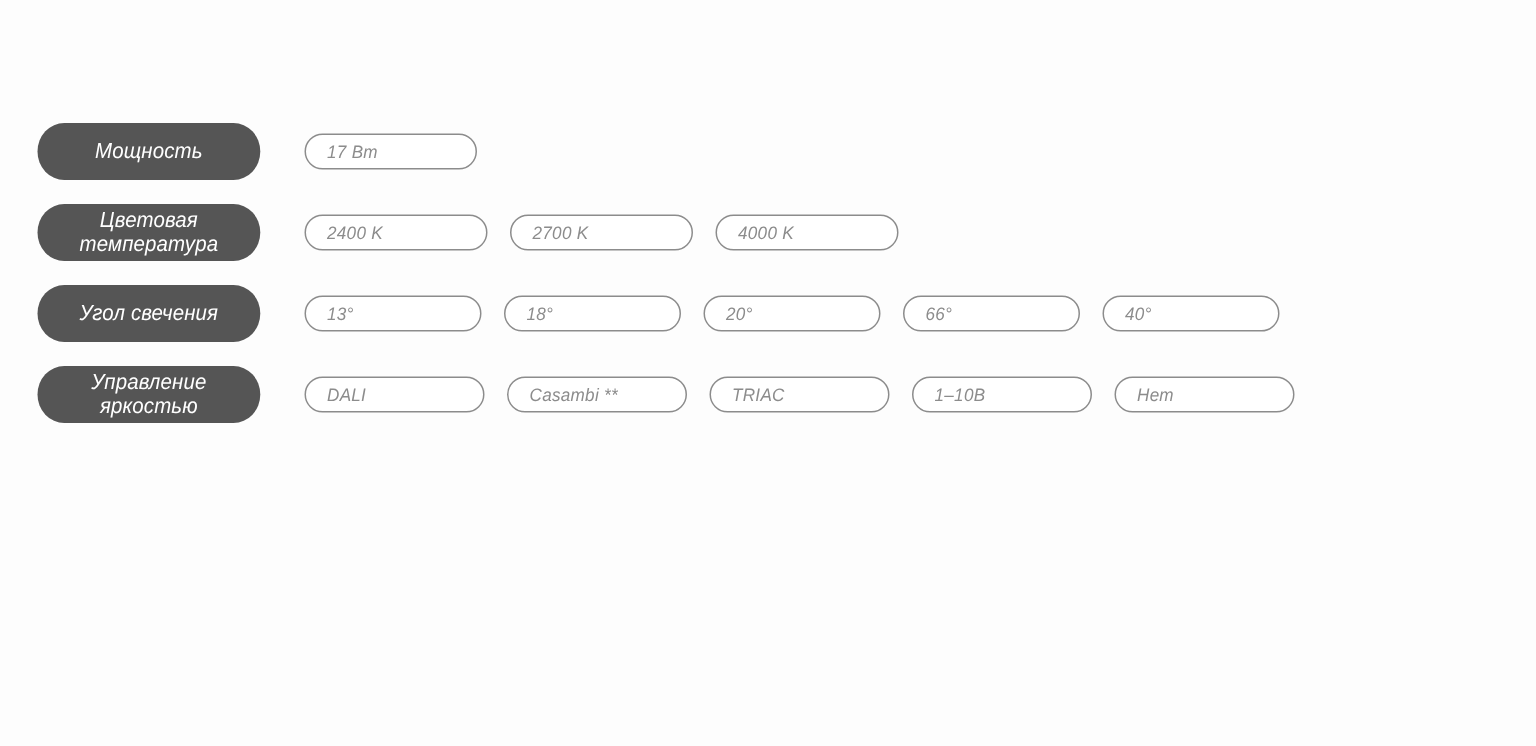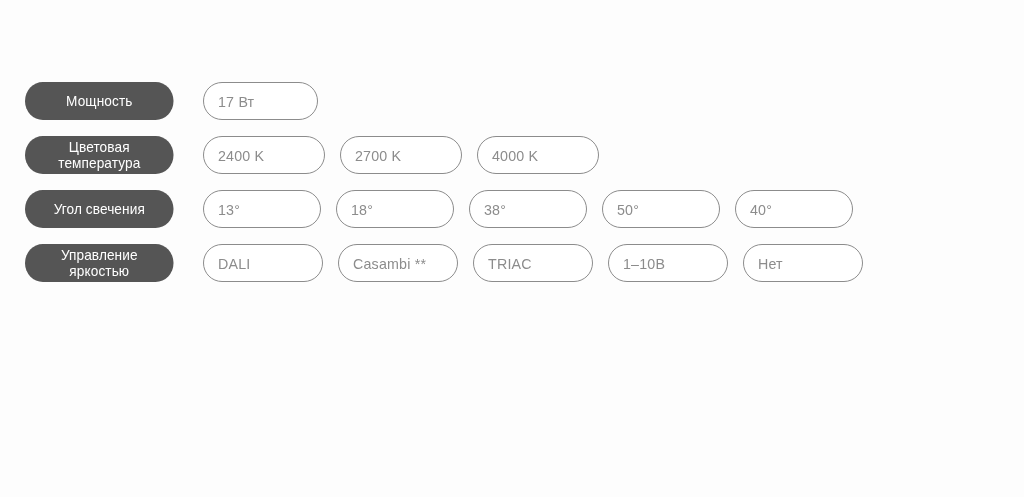--- a/index.html
+++ b/index.html
@@ -22,20 +22,21 @@
     display: flex;
     flex-direction: column;
   }
 
   .spec-row {
     display: flex;
     flex-direction: row;
     align-items: center;
     height: 38px;
     margin-bottom: 16px;
+    font-style: italic;
   }
 
   .row-label {
     width: 158px;
     min-width: 158px;
     height: 38px;
     background: #555555;
     border-radius: 19px;
     color: #ffffff;
     display: flex;
@@ -59,28 +60,28 @@
   }
 
   .options {
     display: flex;
     flex-direction: row;
     align-items: center;
     margin-left: 20px;
   }
 
   .option-pill {
-    height: 38px;
+    height: 24px;
     border: 1.6px solid #8c8c8c;
     border-radius: 19px;
     background: #ffffff;
     color: #8c8c8c;
     display: flex;
     align-items: center;
-    font-size: 15px;
+    font-size: 12px;
     letter-spacing: 0.2px;
     box-sizing: border-box;
     padding: 0 14px;
     margin-right: 15px;
     white-space: nowrap;
   }
   .option-pill:last-child { margin-right: 0; }
 
   .option-pill .opt-text {
     transform: scaleX(0.95);
@@ -130,24 +131,24 @@
         <span class="lbl-text">Угол свечения</span>
       </div>
       <div class="options">
         <div class="option-pill w-118">
           <span class="opt-text">13°</span>
         </div>
         <div class="option-pill w-118">
           <span class="opt-text">18°</span>
         </div>
         <div class="option-pill w-118">
-          <span class="opt-text">38°</span>
+          <span class="opt-text">20°</span>
         </div>
         <div class="option-pill w-118">
-          <span class="opt-text">50°</span>
+          <span class="opt-text">66°</span>
         </div>
         <div class="option-pill w-118">
           <span class="opt-text">40°</span>
         </div>
       </div>
     </div>
     <div class="spec-row">
       <div class="row-label two-line">
         <span class="lbl-text">Управление
 яркостью</span>

